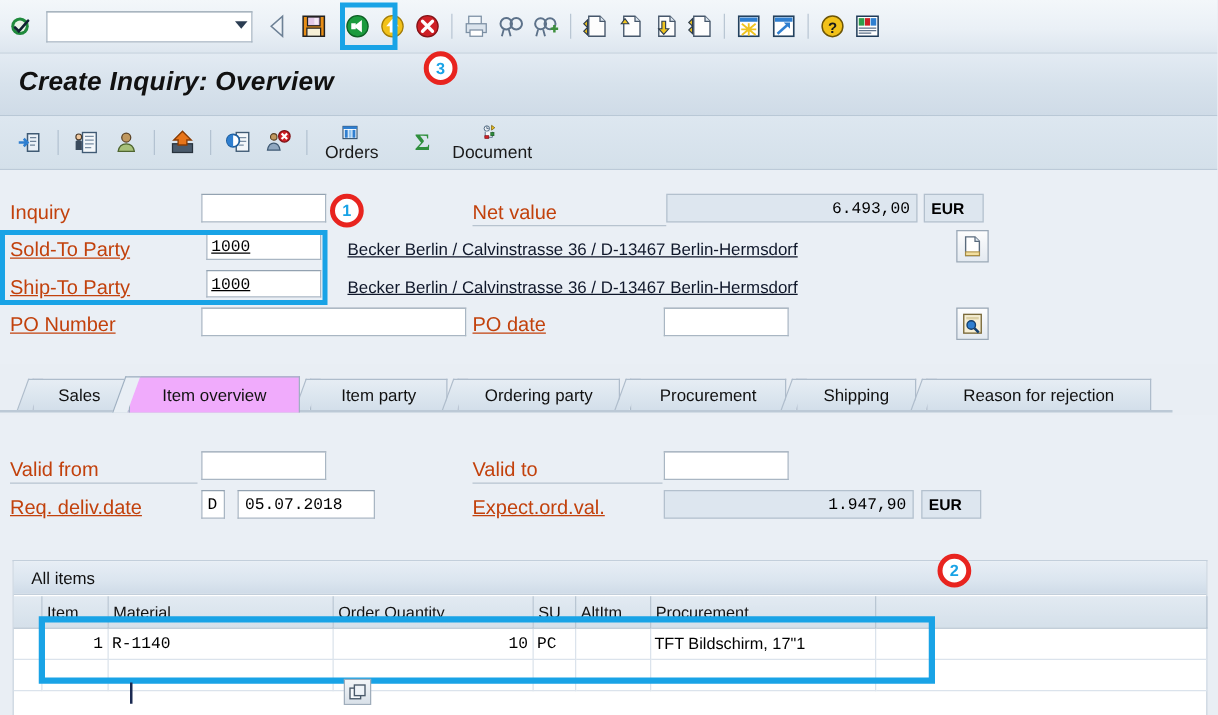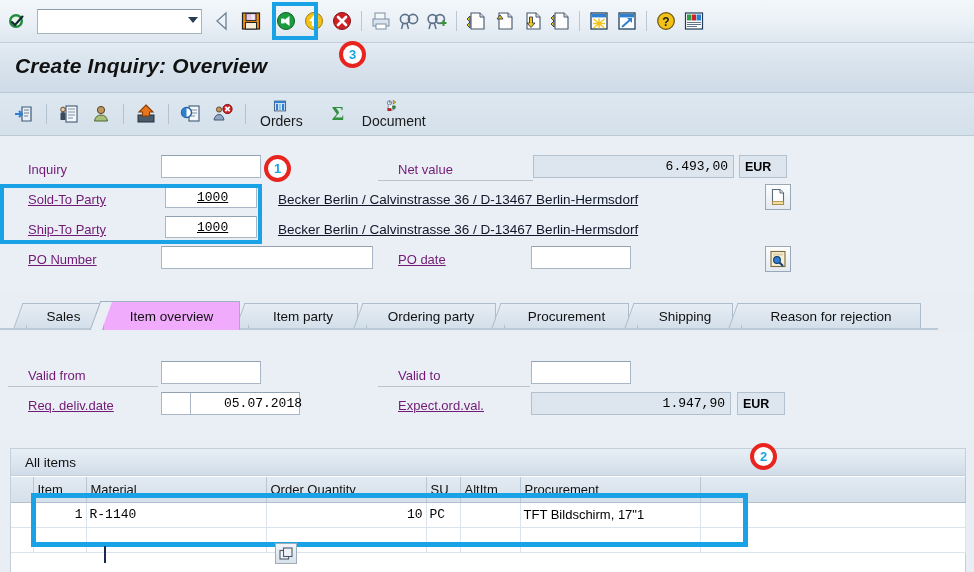--- a/index.html
+++ b/index.html
@@ -59,26 +59,26 @@
     background:linear-gradient(to bottom,#dde7f0 0%,#d4e0ea 100%);
     border-bottom:1px solid #bccad8;
     display:flex;align-items:center;
   }
   .ab{height:30px;display:flex;align-items:center;justify-content:center;padding:0 5px;flex-direction:column;}
   .ab-label{font-size:14px;margin-left:3px;color:#1a1a1a;}
   .ab-sep{width:1px;height:20px;background:#b3c2d1;margin:0 6px;}
 
   
   .form{position:absolute;left:0;top:136px;width:974px;height:155px;background:#eaeff5;}
-  .lbl{position:absolute;font-size:13px;color:#701a75;white-space:nowrap;margin-left:20px;}
+  .lbl{position:absolute;font-size:16px;color:#c2410c;white-space:nowrap;}
   .lbl.u{text-decoration:underline;}
   .uline{position:absolute;height:1px;background:#b7c3cf;}
   .inp{
     position:absolute;background:#fff;border:1px solid #a9b6c3;border-top-color:#93a2b1;
-    box-sizing:border-box;display:flex;align-items:center;padding-left:28px;
+    box-sizing:border-box;display:flex;align-items:center;
   }
   .inp .v{font-family:"Liberation Mono",monospace;font-size:13px;padding-left:3px;text-decoration:underline;}
   .ro{
     position:absolute;background:#dde6ef;border:1px solid #b3c0cd;box-sizing:border-box;
     display:flex;align-items:center;justify-content:flex-end;
   }
   .ro .v{font-family:"Liberation Mono",monospace;font-size:13px;padding-right:5px;}
   .ro.l{justify-content:flex-start;}
   .ro.l .v{padding-left:5px;font-family:"Liberation Sans",sans-serif;font-weight:bold;font-size:12.5px;}
   .addr{position:absolute;font-size:13.5px;text-decoration:underline;color:#0f172a;white-space:nowrap;}

